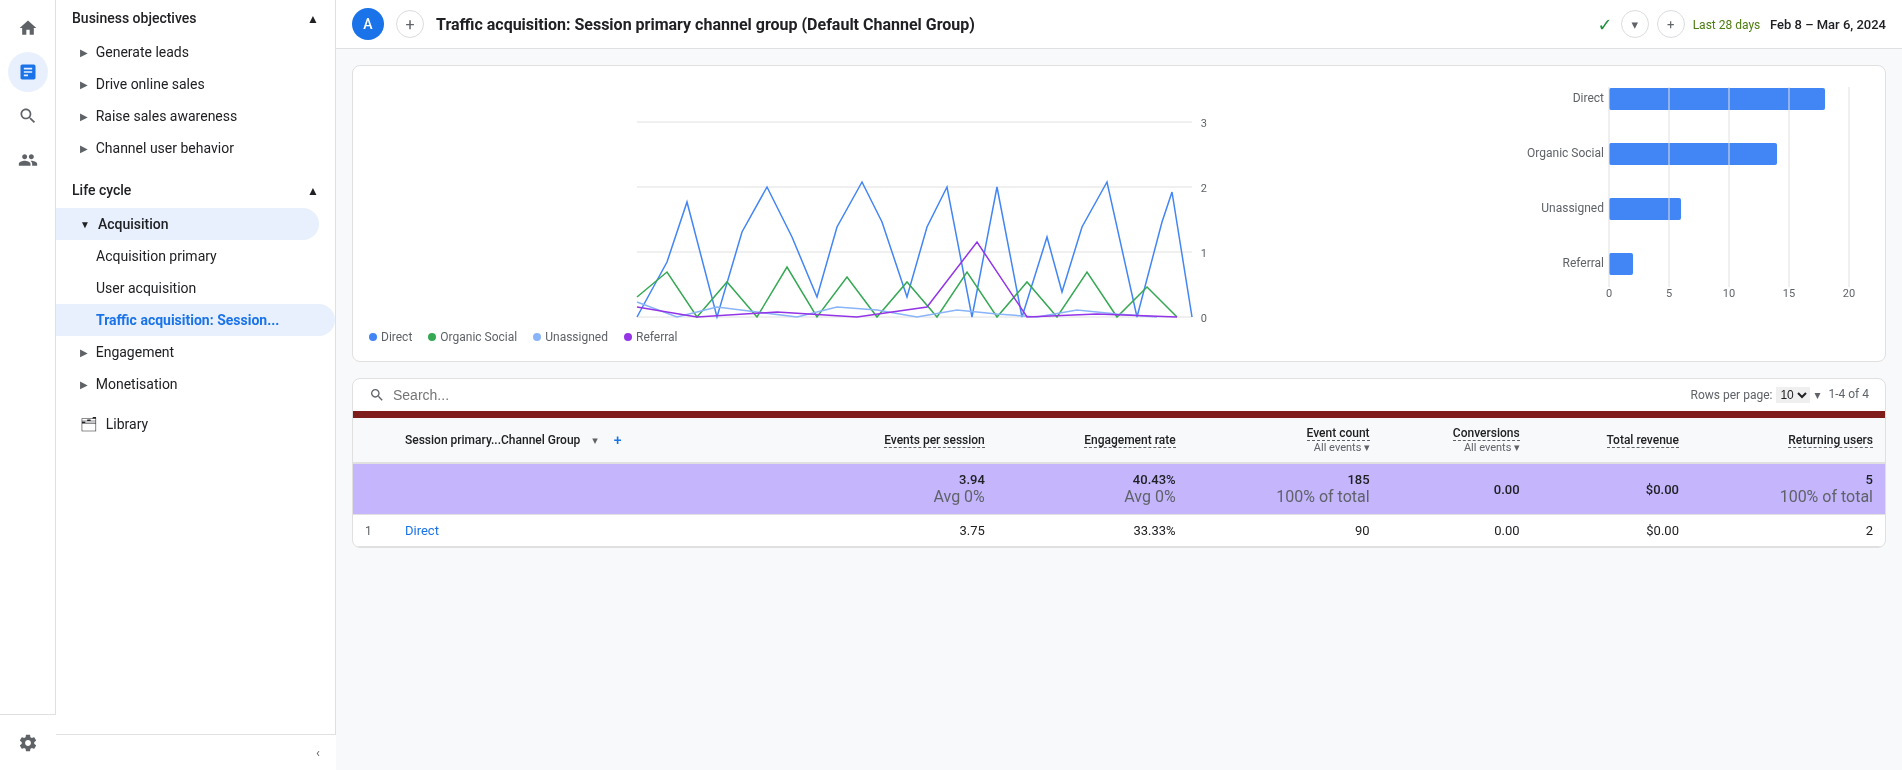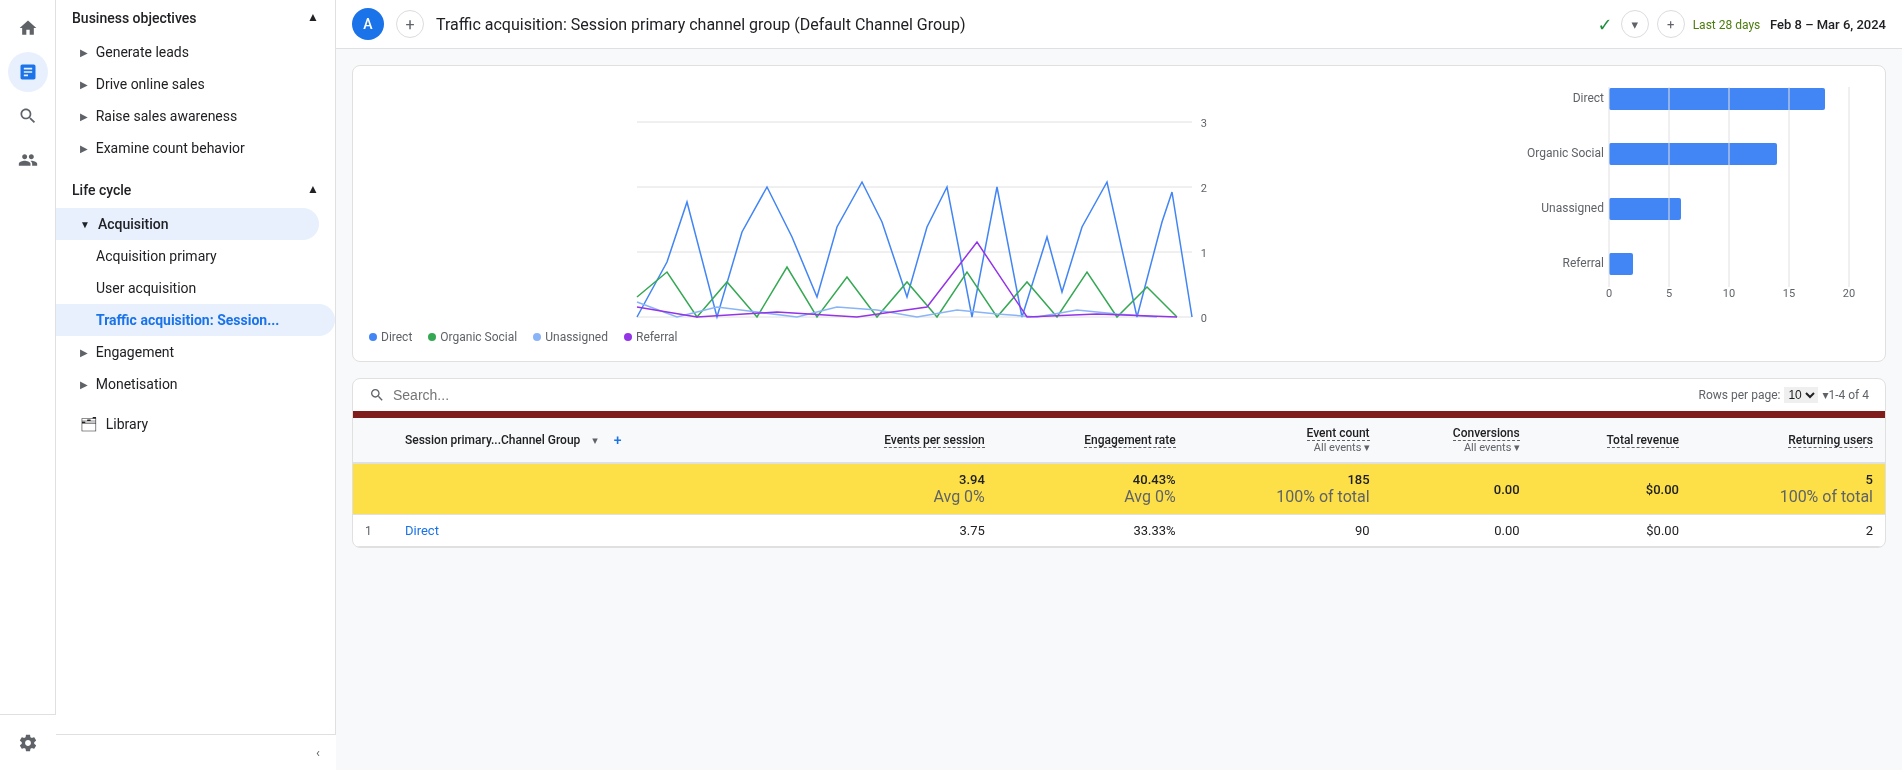--- a/index.html
+++ b/index.html
@@ -48,21 +48,21 @@
     }
     .sidebar-item-plain {
       padding: 10px 16px;
       cursor: pointer;
       color: #202124;
       font-size: 14px;
     }
 
     .sidebar-section-header {
       display: flex;
-      align-items: flex-start;
+      align-items: flex-end;
       justify-content: space-between;
       padding: 10px 16px;
       cursor: pointer;
       font-size: 14px;
       font-weight: 500;
       color: #202124;
     }
 
     .sidebar-section-item {
       display: flex;
@@ -138,21 +138,21 @@
       display: flex;
       align-items: center;
       justify-content: center;
       cursor: pointer;
       color: #5f6368;
       font-size: 16px;
     }
     .header-title {
       flex: 1;
       font-size: 16px;
-      font-weight: 400;
+      font-weight: 700;
       color: #202124;
     }
     .header-right {
       display: flex;
       align-items: center;
       gap: 8px;
     }
     .date-info {
       font-size: 12px;
       color: #4d7c0f;
@@ -240,21 +240,22 @@
     }
     .search-input {
       border: none;
       outline: none;
       font-size: 14px;
       color: #202124;
       width: 200px;
     }
     .table-pagination {
       display: flex;
-      align-items: center;
+      align-items: flex-start;
+      gap: 8px;
       font-size: 12px;
       color: #5f6368;
       margin-left: 12px;
     }
     .rows-per-page {
       display: flex;
       align-items: center;
       gap: 4px;
     }
     .rows-select {
@@ -305,21 +306,21 @@
 
     .dimension-header {
       display: flex;
       align-items: center;
       gap: 12px;
       font-size: 12px;
       font-weight: 500;
     }
 
     .total-row {
-      background: #fde047;
+      background: #c4b5fd;
     }
     .total-value {
       font-weight: 500;
     }
 
     .row-num {
       color: #5f6368;
       font-size: 12px;
       text-align: center;
     }
@@ -402,21 +403,21 @@
     <div class="sidebar-section-item">
       <span class="arrow">▶</span>
       <span>Drive online sales</span>
     </div>
     <div class="sidebar-section-item">
       <span class="arrow">▶</span>
       <span>Raise sales awareness</span>
     </div>
     <div class="sidebar-section-item">
       <span class="arrow">▶</span>
-      <span>Examine count behavior</span>
+      <span>Channel user behavior</span>
     </div>
   </div>
 
   <div class="lifecycle-section">
     <div class="sidebar-section-header">
       <span>Life cycle</span>
       <span class="chevron-up">▲</span>
     </div>
 
     <div style="margin-right: 8px;">

